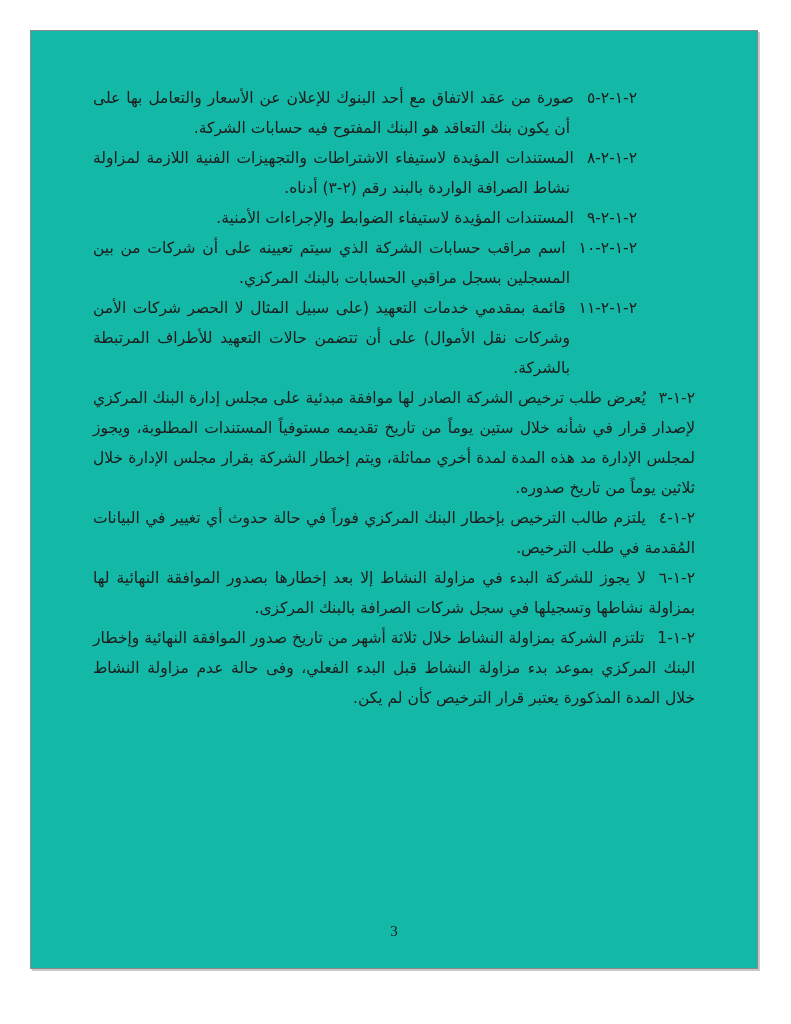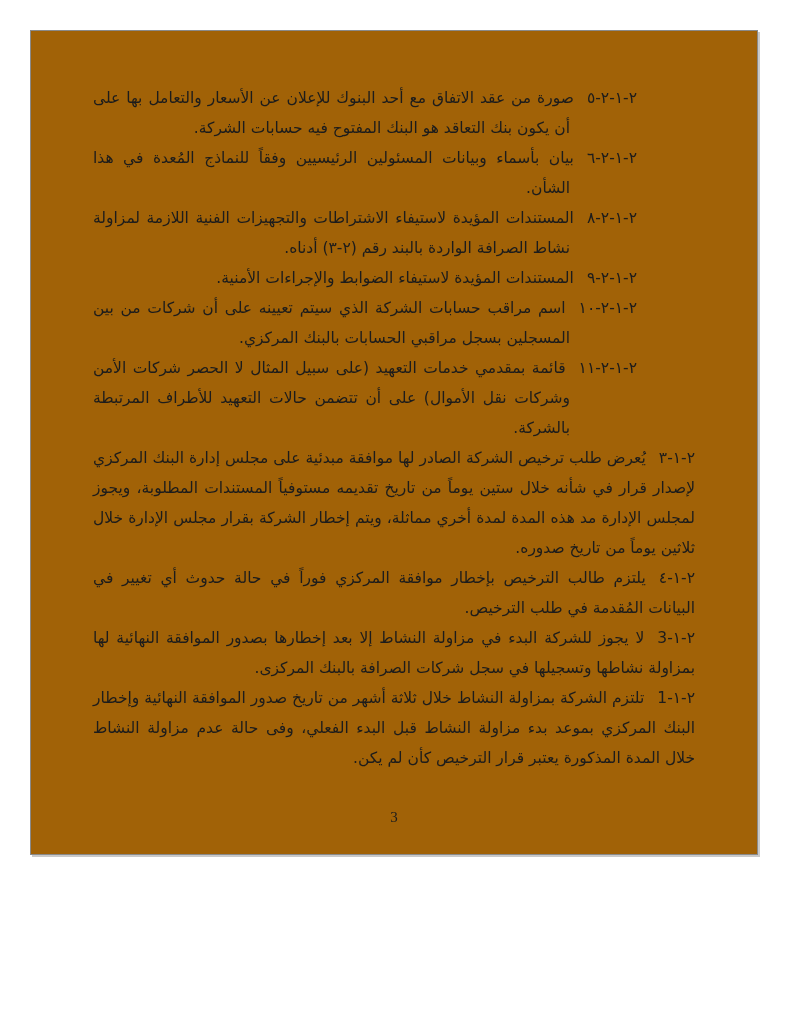--- a/index.html
+++ b/index.html
@@ -12,24 +12,24 @@
     height: 1024px;
     position: relative;
     font-family: "DejaVu Sans", sans-serif;
     color: #1c1c1c;
   }
   .sheet {
     position: absolute;
     left: 30px;
     top: 30px;
     width: 728px;
-    height: 825px;
+    height: 939px;
     border: 1px solid #8a8a8a;
     box-shadow: 2px 2px 0 #c9c9c9;
-    background: #a16207;
+    background: #14b8a6;
     box-sizing: border-box;
   }
   .content {
     direction: rtl;
     position: absolute;
     top: 52px;
     right: 62px;
     left: 62px;
     font-size: 15.5px;
     line-height: 30px;
@@ -65,35 +65,34 @@
     direction: ltr;
   }
 </style>
 </head>
 <body>
 
 <div class="sheet">
   <div class="content" dir="rtl" lang="ar" id="clauses-container">
   <p class="clause l2"><span class="num">٢-١-٢-٥</span><span class="txt">صورة من عقد الاتفاق مع أحد البنوك للإعلان عن الأسعار والتعامل بها على أن يكون بنك التعاقد هو البنك المفتوح فيه حسابات الشركة.</span></p>
 
-  <p class="clause l2"><span class="num">٢-١-٢-٦</span><span class="txt">بيان بأسماء وبيانات المسئولين الرئيسيين وفقاً للنماذج المُعدة في هذا الشأن.</span></p>
 
 
   <p class="clause l2"><span class="num">٢-١-٢-٨</span><span class="txt">المستندات المؤيدة لاستيفاء الاشتراطات والتجهيزات الفنية اللازمة لمزاولة نشاط الصرافة الواردة بالبند رقم (٢-٣) أدناه.</span></p>
 
   <p class="clause l2"><span class="num">٢-١-٢-٩</span><span class="txt">المستندات المؤيدة لاستيفاء الضوابط والإجراءات الأمنية.</span></p>
 
   <p class="clause l2"><span class="num">٢-١-٢-١٠</span><span class="txt">اسم مراقب حسابات الشركة الذي سيتم تعيينه على أن شركات من بين المسجلين بسجل مراقبي الحسابات بالبنك المركزي.</span></p>
 
   <p class="clause l2"><span class="num">٢-١-٢-١١</span><span class="txt">قائمة بمقدمي خدمات التعهيد (على سبيل المثال لا الحصر شركات الأمن وشركات نقل الأموال) على أن تتضمن حالات التعهيد للأطراف المرتبطة بالشركة.</span></p>
 
 
   <p class="clause l1"><span class="num">٢-١-٣</span><span class="txt">يُعرض طلب ترخيص الشركة الصادر لها موافقة مبدئية على مجلس إدارة البنك المركزي لإصدار قرار في شأنه خلال ستين يوماً من تاريخ تقديمه مستوفياً المستندات المطلوبة، ويجوز لمجلس الإدارة مد هذه المدة لمدة أخري مماثلة، ويتم إخطار الشركة بقرار مجلس الإدارة خلال ثلاثين يوماً من تاريخ صدوره.</span></p>
 
-  <p class="clause l1"><span class="num">٢-١-٤</span><span class="txt">يلتزم طالب الترخيص بإخطار موافقة المركزي فوراً في حالة حدوث أي تغيير في البيانات المُقدمة في طلب الترخيص.</span></p>
+  <p class="clause l1"><span class="num">٢-١-٤</span><span class="txt">يلتزم طالب الترخيص بإخطار البنك المركزي فوراً في حالة حدوث أي تغيير في البيانات المُقدمة في طلب الترخيص.</span></p>
 
 
-  <p class="clause l1"><span class="num">٢-١-3</span><span class="txt">لا يجوز للشركة البدء في مزاولة النشاط إلا بعد إخطارها بصدور الموافقة النهائية لها بمزاولة نشاطها وتسجيلها في سجل شركات الصرافة بالبنك المركزى.</span></p>
+  <p class="clause l1"><span class="num">٢-١-٦</span><span class="txt">لا يجوز للشركة البدء في مزاولة النشاط إلا بعد إخطارها بصدور الموافقة النهائية لها بمزاولة نشاطها وتسجيلها في سجل شركات الصرافة بالبنك المركزى.</span></p>
 
   <p class="clause l1"><span class="num">٢-١-1</span><span class="txt">تلتزم الشركة بمزاولة النشاط خلال ثلاثة أشهر من تاريخ صدور الموافقة النهائية وإخطار البنك المركزي بموعد بدء مزاولة النشاط قبل البدء الفعلي، وفى حالة عدم مزاولة النشاط خلال المدة المذكورة يعتبر قرار الترخيص كأن لم يكن.</span></p>
 </div>
   <div class="page-number">3</div>
 </div>
 
 </body></html>

